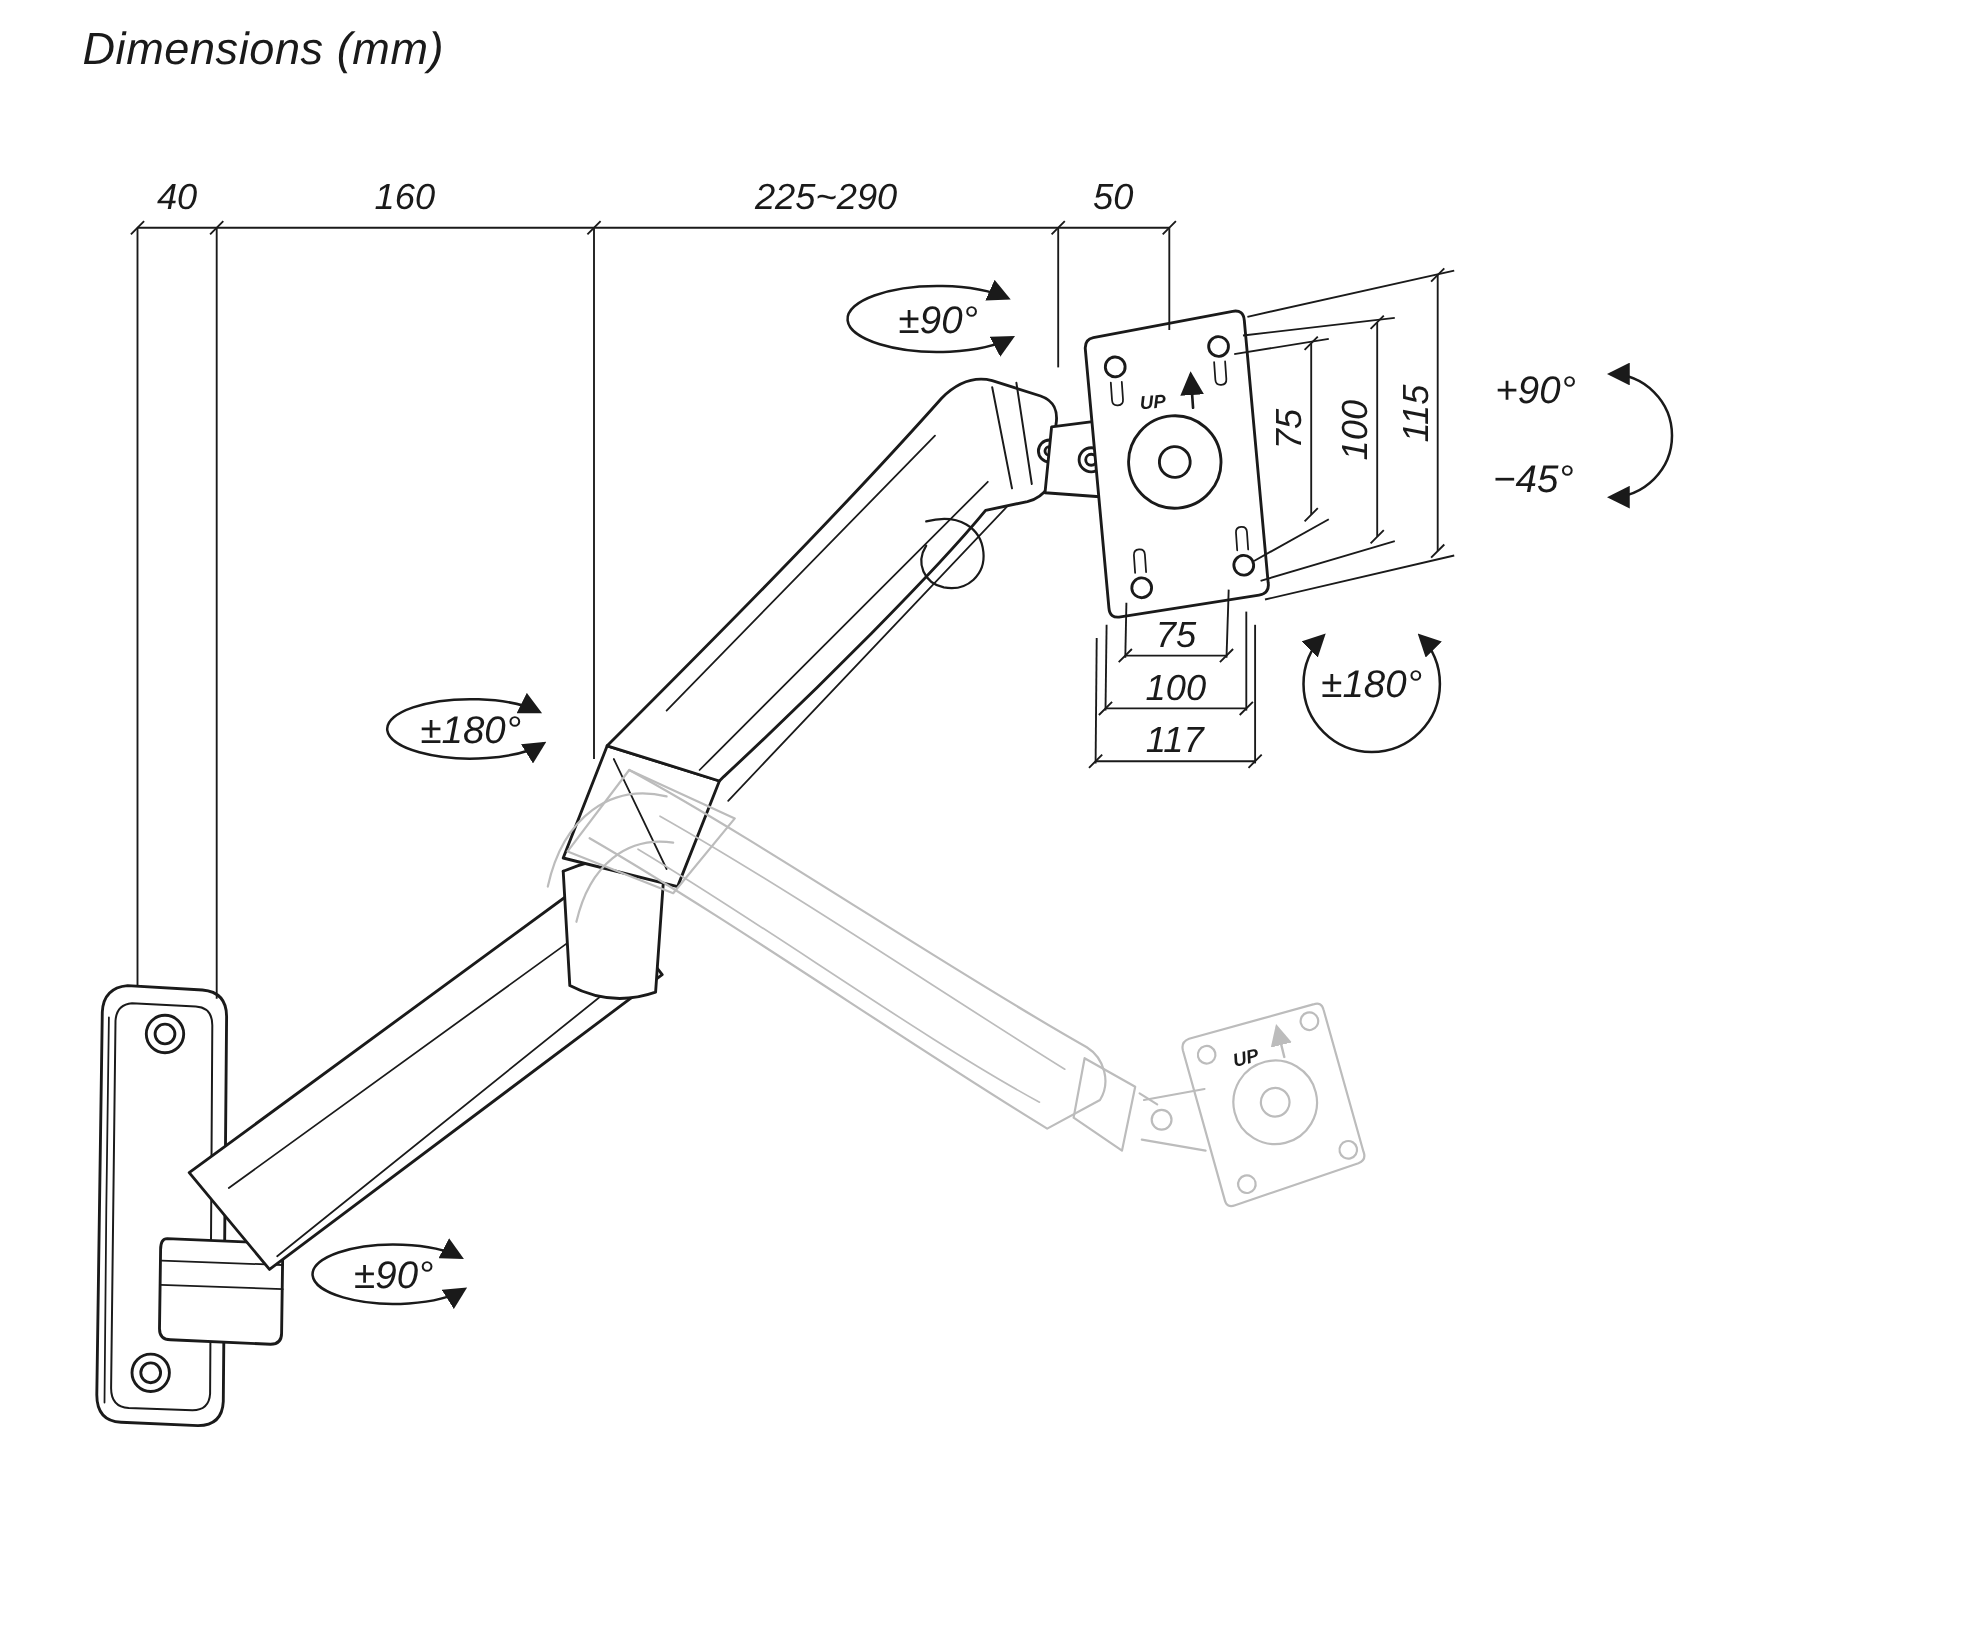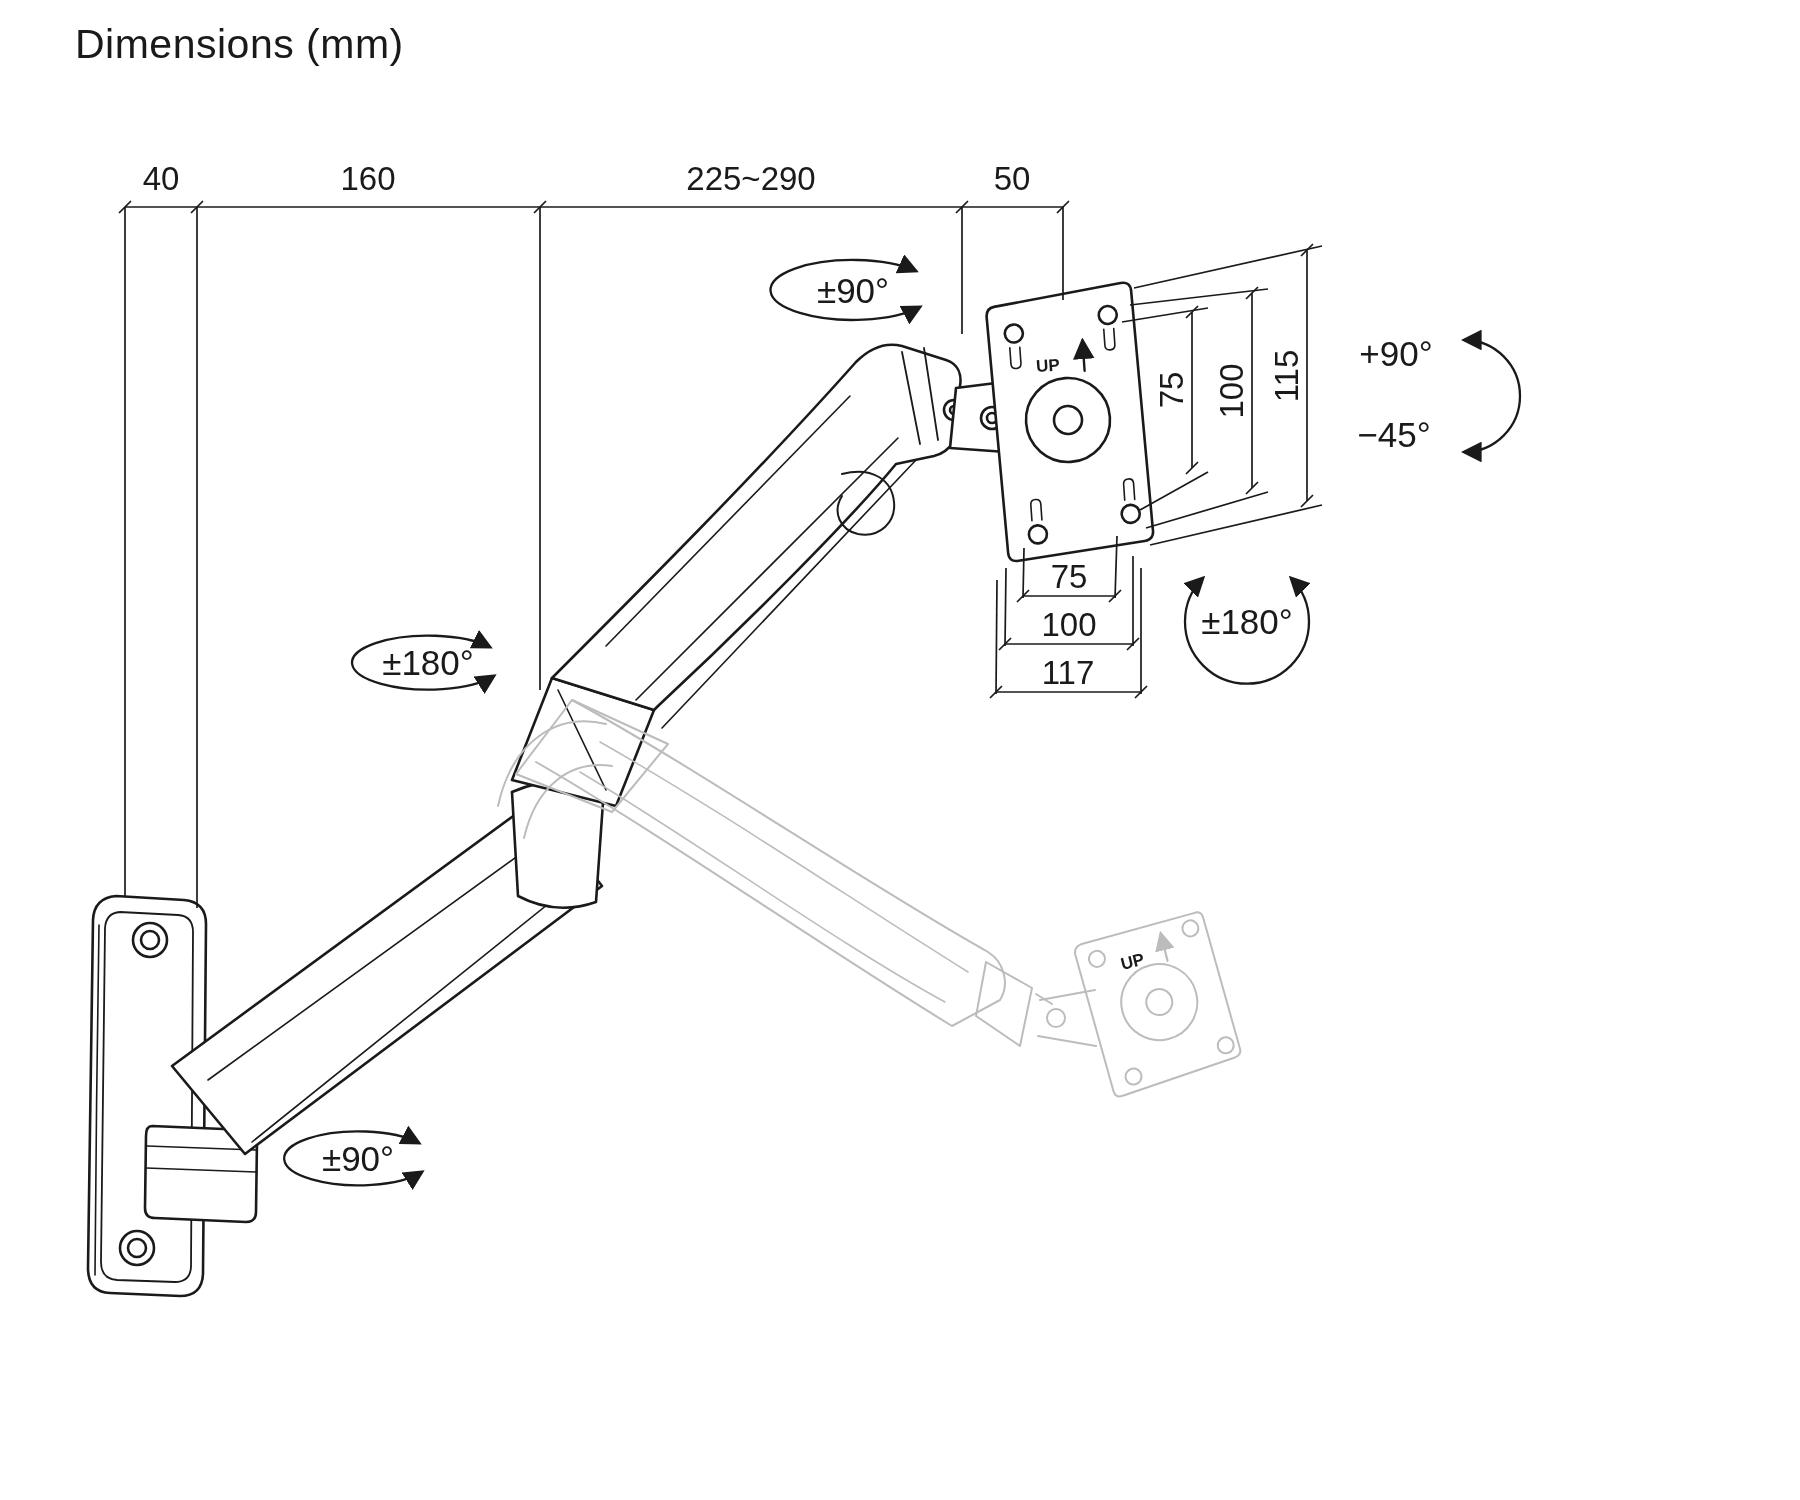--- a/index.html
+++ b/index.html
@@ -1,17 +1,17 @@
 <!DOCTYPE html>
 <html><head>
 <meta charset="utf-8">
 <style>
   html,body{margin:0;padding:0;background:#ffffff;}
   .stage{position:relative;width:1800px;height:1500px;background:#fff;overflow:hidden;
-         font-family:"Liberation Sans", sans-serif;}
+         font-family:"Liberation Sans", sans-serif;font-style:italic;}
   svg text{font-family:"Liberation Sans", sans-serif;fill:#1a1a1a;}
   .dimtxt{font-size:33px;}
   .rottxt{font-size:35px;}
   .uptxt{font-size:17px;font-weight:bold;}
   .ttl{font-size:41px;font-weight:500;letter-spacing:.5px;}
 </style>
 </head>
 <body>
 
 <div class="stage">

